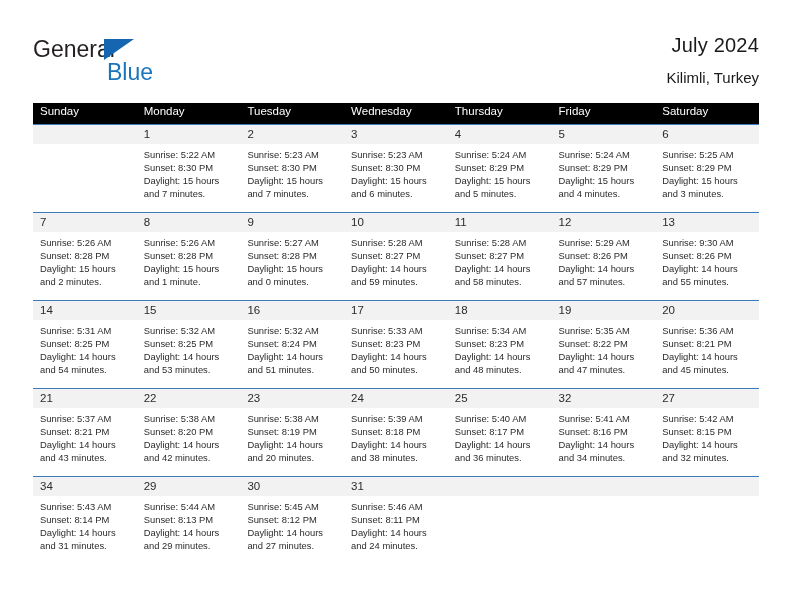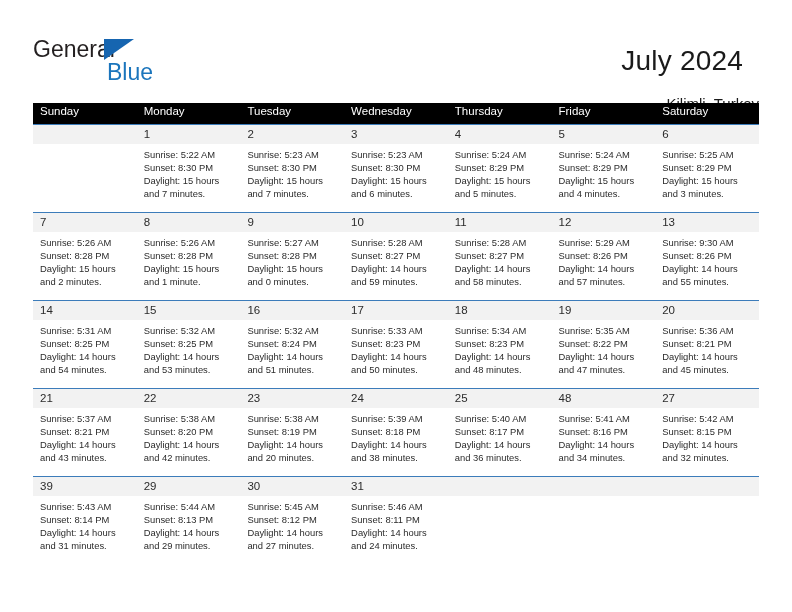--- a/index.html
+++ b/index.html
@@ -51,25 +51,25 @@
     color: #1b75bc;
     line-height: 26px;
   }
 
   .title-block {
     position: absolute;
     right: 0; top: 0;
     text-align: right;
   }
   .cal-title {
-    font-size: 28px;
+    font-size: 20px;
     color: #1a1a1a;
     line-height: 34px;
     font-weight: normal;
-    margin: 16px;
+    margin: 0;
     letter-spacing: 0.2px;
   }
   .cal-subtitle {
     font-size: 15px;
     color: #1a1a1a;
     line-height: 20px;
     margin: 6px 0 0 0;
     font-weight: normal;
   }
 
@@ -392,41 +392,41 @@
           <td>
             <span class="daynum">25</span>
             <div class="cellbody">
               <div>Sunrise: 5:40 AM</div>
               <div>Sunset: 8:17 PM</div>
               <div>Daylight: 14 hours</div>
               <div>and 36 minutes.</div>
             </div>
           </td>
           <td>
-            <span class="daynum">48</span>
+            <span class="daynum">32</span>
             <div class="cellbody">
               <div>Sunrise: 5:41 AM</div>
               <div>Sunset: 8:16 PM</div>
               <div>Daylight: 14 hours</div>
               <div>and 34 minutes.</div>
             </div>
           </td>
           <td>
             <span class="daynum">27</span>
             <div class="cellbody">
               <div>Sunrise: 5:42 AM</div>
               <div>Sunset: 8:15 PM</div>
               <div>Daylight: 14 hours</div>
               <div>and 32 minutes.</div>
             </div>
           </td>
         </tr>
         <tr class="week">
           <td>
-            <span class="daynum">39</span>
+            <span class="daynum">34</span>
             <div class="cellbody">
               <div>Sunrise: 5:43 AM</div>
               <div>Sunset: 8:14 PM</div>
               <div>Daylight: 14 hours</div>
               <div>and 31 minutes.</div>
             </div>
           </td>
           <td>
             <span class="daynum">29</span>
             <div class="cellbody">

